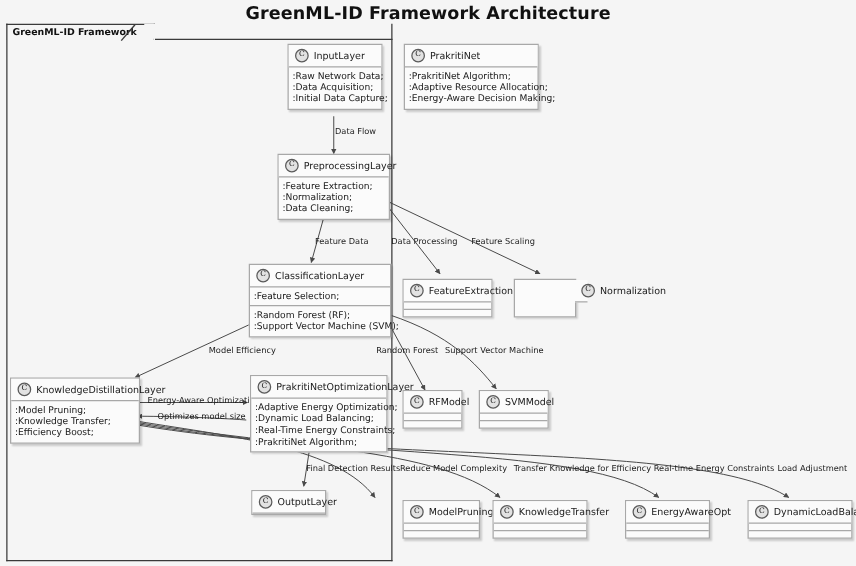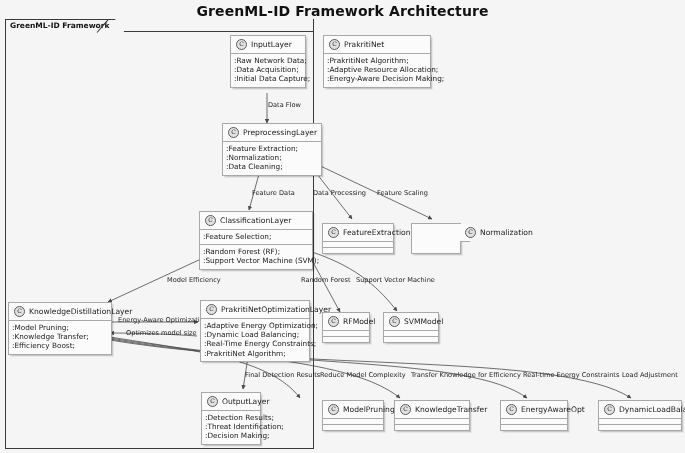--- a/index.html
+++ b/index.html
@@ -240,21 +240,21 @@
       <span class="c-icon">C</span>
       <span class="uml-title">PrakritiNet</span>
     </div>
     <div class="uml-compartment">
       <div class="uml-line">:PrakritiNet Algorithm;</div>
       <div class="uml-line">:Adaptive Resource Allocation;</div>
       <div class="uml-line">:Energy-Aware Decision Making;</div>
     </div>
   </div>
 
-  <div class="uml-class" style="left:222px; top:123px; width:100px;">
+  <div class="uml-class" style="left:222px; top:123px; width:90px;">
     <div class="uml-head">
       <span class="c-icon">C</span>
       <span class="uml-title">PreprocessingLayer</span>
     </div>
     <div class="uml-compartment">
       <div class="uml-line">:Feature Extraction;</div>
       <div class="uml-line">:Normalization;</div>
       <div class="uml-line">:Data Cleaning;</div>
     </div>
   </div>
@@ -332,25 +332,20 @@
     </div>
     <div class="uml-compartment empty"></div>
     <div class="uml-compartment empty"></div>
   </div>
 
   <div class="uml-class" style="left:201px; top:392px; width:60px;">
     <div class="uml-head">
       <span class="c-icon">C</span>
       <span class="uml-title">OutputLayer</span>
     </div>
-    <div class="uml-compartment">
-      <div class="uml-line">:Detection Results;</div>
-      <div class="uml-line">:Threat Identification;</div>
-      <div class="uml-line">:Decision Making;</div>
-    </div>
   </div>
 
   <div class="uml-class" style="left:322px; top:400px; width:62px;">
     <div class="uml-head left">
       <span class="c-icon">C</span>
       <span class="uml-title">ModelPruning</span>
     </div>
     <div class="uml-compartment empty"></div>
     <div class="uml-compartment empty"></div>
   </div>

